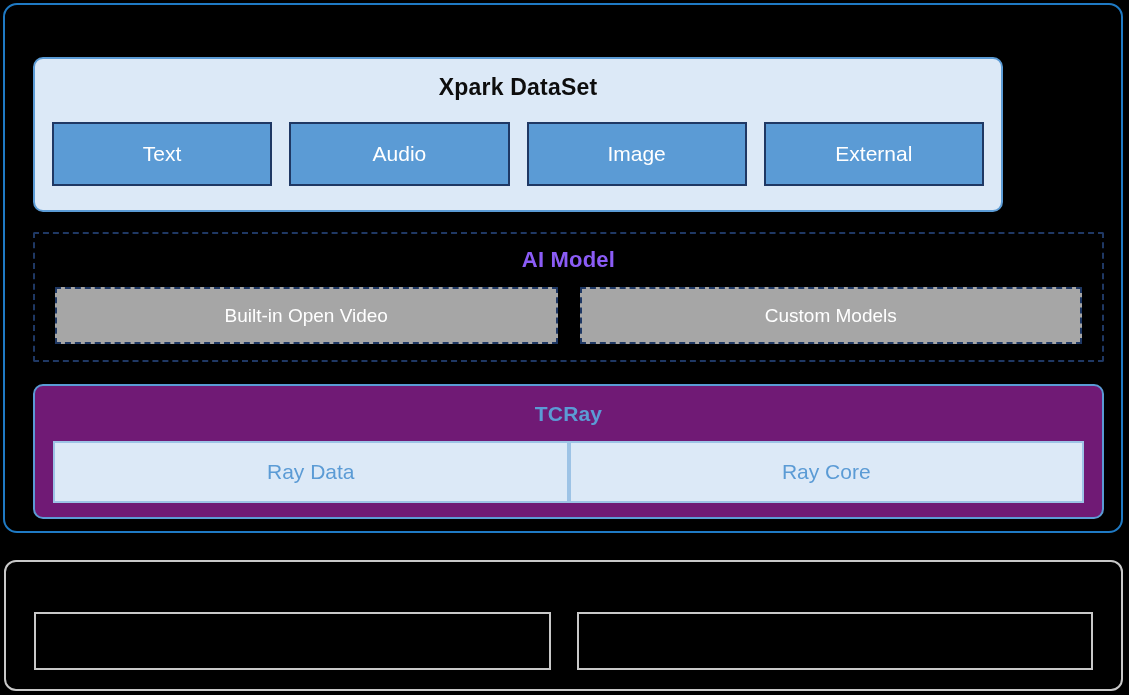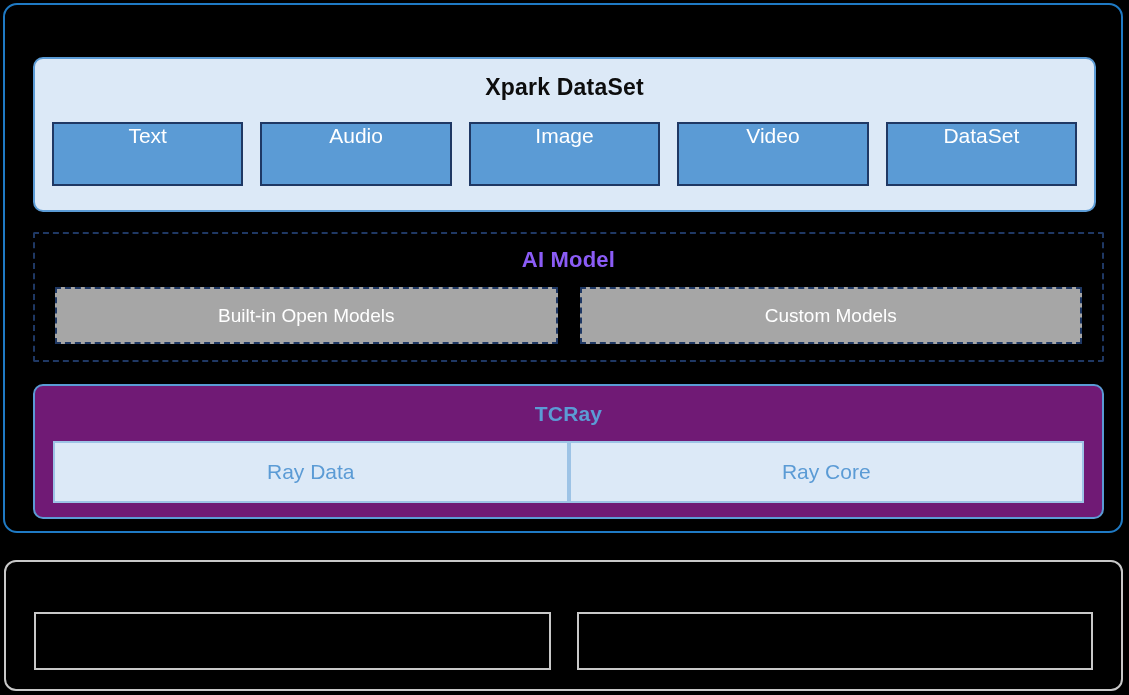--- a/index.html
+++ b/index.html
@@ -41,21 +41,21 @@
     right: 0;
     text-align: center;
     font-weight: bold;
     letter-spacing: 0.2px;
   }
 
   
   .layer-dataset {
     left: 28px;
     top: 52px;
-    width: 1063px;
+    width: 970px;
     height: 155px;
     background: #dce9f7;
     border: 2px solid #5b9bd5;
     border-radius: 10px;
   }
   .layer-dataset .layer-title {
     top: 15px;
     font-size: 23px;
     color: #0d0d0d;
   }
@@ -67,21 +67,21 @@
     height: 64px;
     display: flex;
     gap: 17px;
   }
   .dataset-chip {
     flex: 1 1 0;
     box-sizing: border-box;
     background: #5b9bd5;
     border: 2px solid #1f3864;
     display: flex;
-    align-items: flex-start;
+    align-items: center;
     justify-content: center;
     color: #ffffff;
     font-size: 21px;
   }
 
   
   .layer-aimodel {
     left: 28px;
     top: 227px;
     width: 1071px;
@@ -205,33 +205,30 @@
       <div class="dataset-chip">
         <span>Text</span>
       </div>
       <div class="dataset-chip">
         <span>Audio</span>
       </div>
       <div class="dataset-chip">
         <span>Image</span>
       </div>
       <div class="dataset-chip">
-        <span>Video</span>
-      </div>
-      <div class="dataset-chip">
-        <span>DataSet</span>
+        <span>External</span>
       </div>
     </div>
   </div>
 
   <div class="layer layer-aimodel">
     <div class="layer-title">AI Model</div>
     <div class="aimodel-row">
       <div class="aimodel-chip">
-        <span>Built-in Open Models</span>
+        <span>Built-in Open Video</span>
       </div>
       <div class="aimodel-chip">
         <span>Custom Models</span>
       </div>
     </div>
   </div>
 
   <div class="layer layer-tcray">
     <div class="layer-title">TCRay</div>
     <div class="tcray-row">

